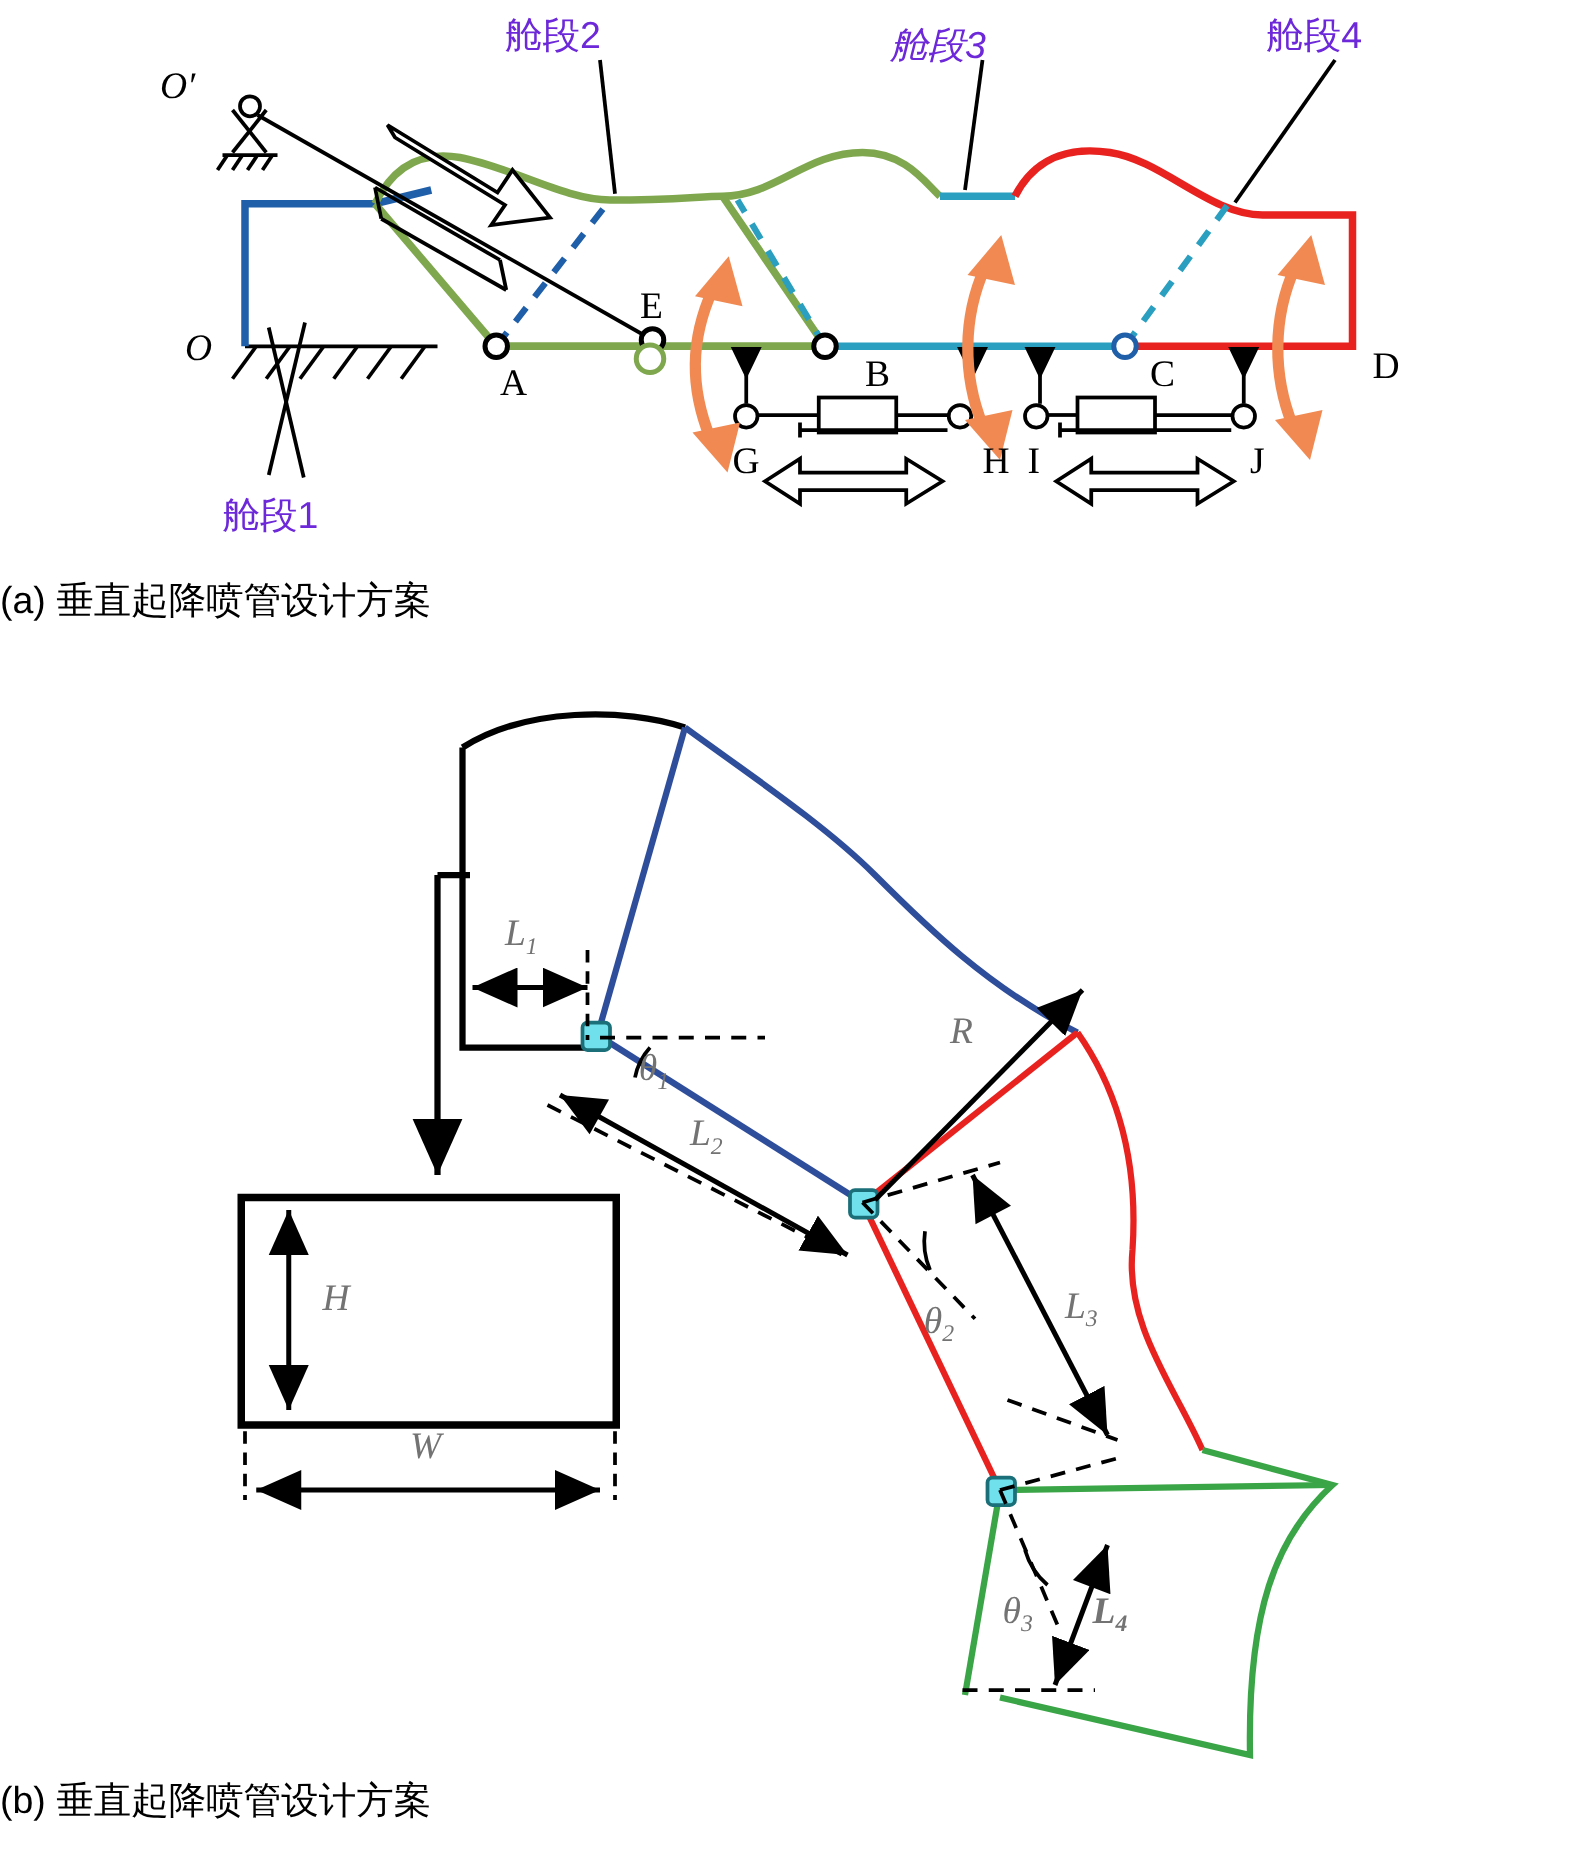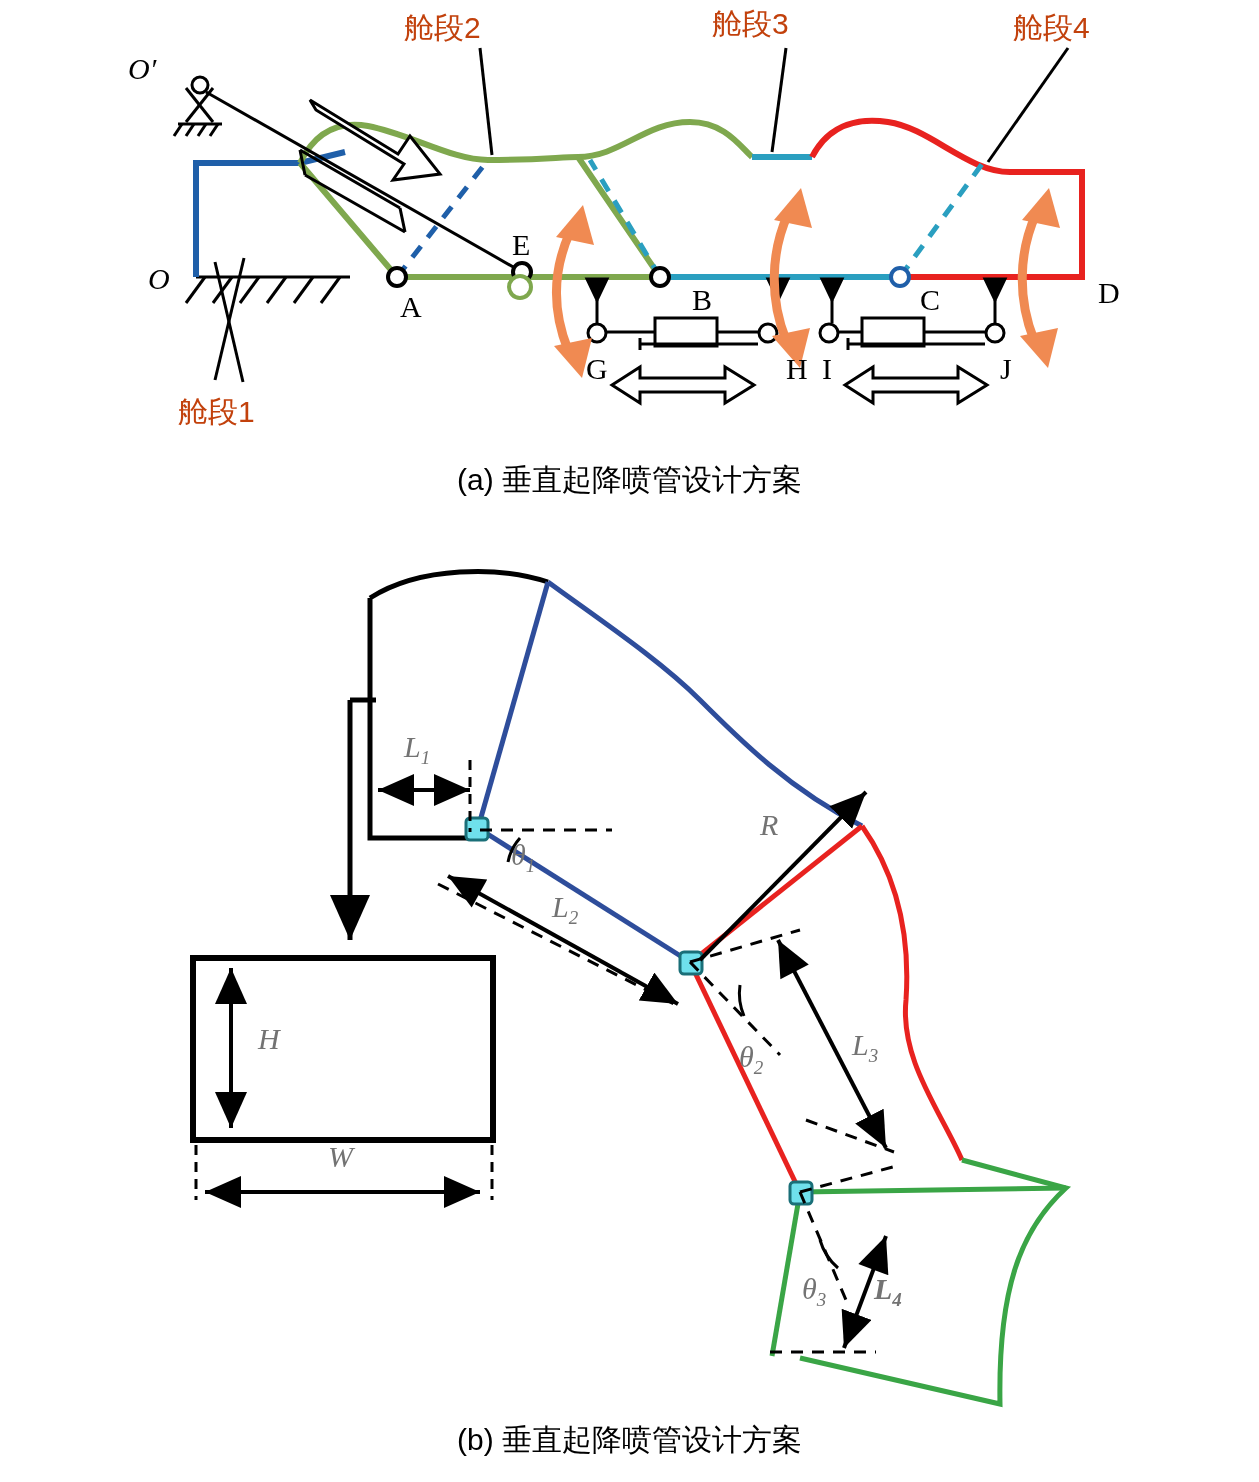--- a/index.html
+++ b/index.html
@@ -1,21 +1,21 @@
 <!DOCTYPE html>
 <html lang="zh"><head>
 <meta charset="utf-8">
 <style>
   html,body{margin:0;padding:0;background:#ffffff;}
   body{width:1259px;height:1482px;position:relative;font-family:"Liberation Serif",serif;color:#000;}
   .fig{position:absolute;left:0;top:0;width:1259px;height:1482px;}
-  .caption{position:absolute;width:100%;text-align:center;font-size:30px;font-family:"Liberation Sans",sans-serif;color:#000;}
+  .caption{position:absolute;width:100%;text-align:left;font-size:30px;font-family:"Liberation Sans",sans-serif;color:#000;}
   #caption-a{top:460px;}
   #caption-b{top:1420px;}
-  .lbl{position:absolute;font-size:30px;font-family:"Liberation Sans",sans-serif;color:#c2410c;white-space:nowrap;}
+  .lbl{position:absolute;font-size:30px;font-family:"Liberation Sans",sans-serif;color:#6d28d9;white-space:nowrap;}
   .lbl-serif{position:absolute;font-size:30px;font-family:"Liberation Serif",serif;font-style:italic;color:#000;white-space:nowrap;}
   .lbl-pt{position:absolute;font-size:30px;font-family:"Liberation Serif",serif;color:#000;white-space:nowrap;}
   .math{position:absolute;font-size:30px;font-family:"Liberation Serif",serif;font-style:italic;color:#737373;white-space:nowrap;}
   .math sub{font-size:19px;font-style:italic;}
 </style>
 </head>
 <body>
 
 <svg class="fig" id="panel-a-svg" viewBox="0 0 1259 1482" xmlns="http://www.w3.org/2000/svg">
   <defs>
@@ -137,21 +137,21 @@
 
   <g stroke="#000" stroke-width="3" fill="none">
     <line x1="480" y1="48" x2="492" y2="155"></line>
     <line x1="243" y1="382" x2="215" y2="262"></line>
     <line x1="786" y1="48" x2="772" y2="152"></line>
     <line x1="1068" y1="48" x2="988" y2="162"></line>
   </g>
 </svg>
 
 <div class="lbl" style="left:404px;top:8px;"><span>舱段2</span></div>
-<div class="lbl" style="left:712px;top:4px;"><span>舱段3</span></div>
+<div class="lbl" style="left:712px;top:16px;font-style:italic;"><span>舱段3</span></div>
 <div class="lbl" style="left:1013px;top:8px;"><span>舱段4</span></div>
 <div class="lbl" style="left:178px;top:392px;"><span>舱段1</span></div>
 
 <div class="lbl-serif" style="left:128px;top:52px;"><span>O′</span></div>
 <div class="lbl-serif" style="left:148px;top:262px;"><span>O</span></div>
 <div class="lbl-pt" style="left:400px;top:290px;"><span>A</span></div>
 <div class="lbl-pt" style="left:512px;top:228px;"><span>E</span></div>
 <div class="lbl-pt" style="left:692px;top:283px;"><span>B</span></div>
 <div class="lbl-pt" style="left:920px;top:283px;"><span>C</span></div>
 <div class="lbl-pt" style="left:1098px;top:276px;"><span>D</span></div>

